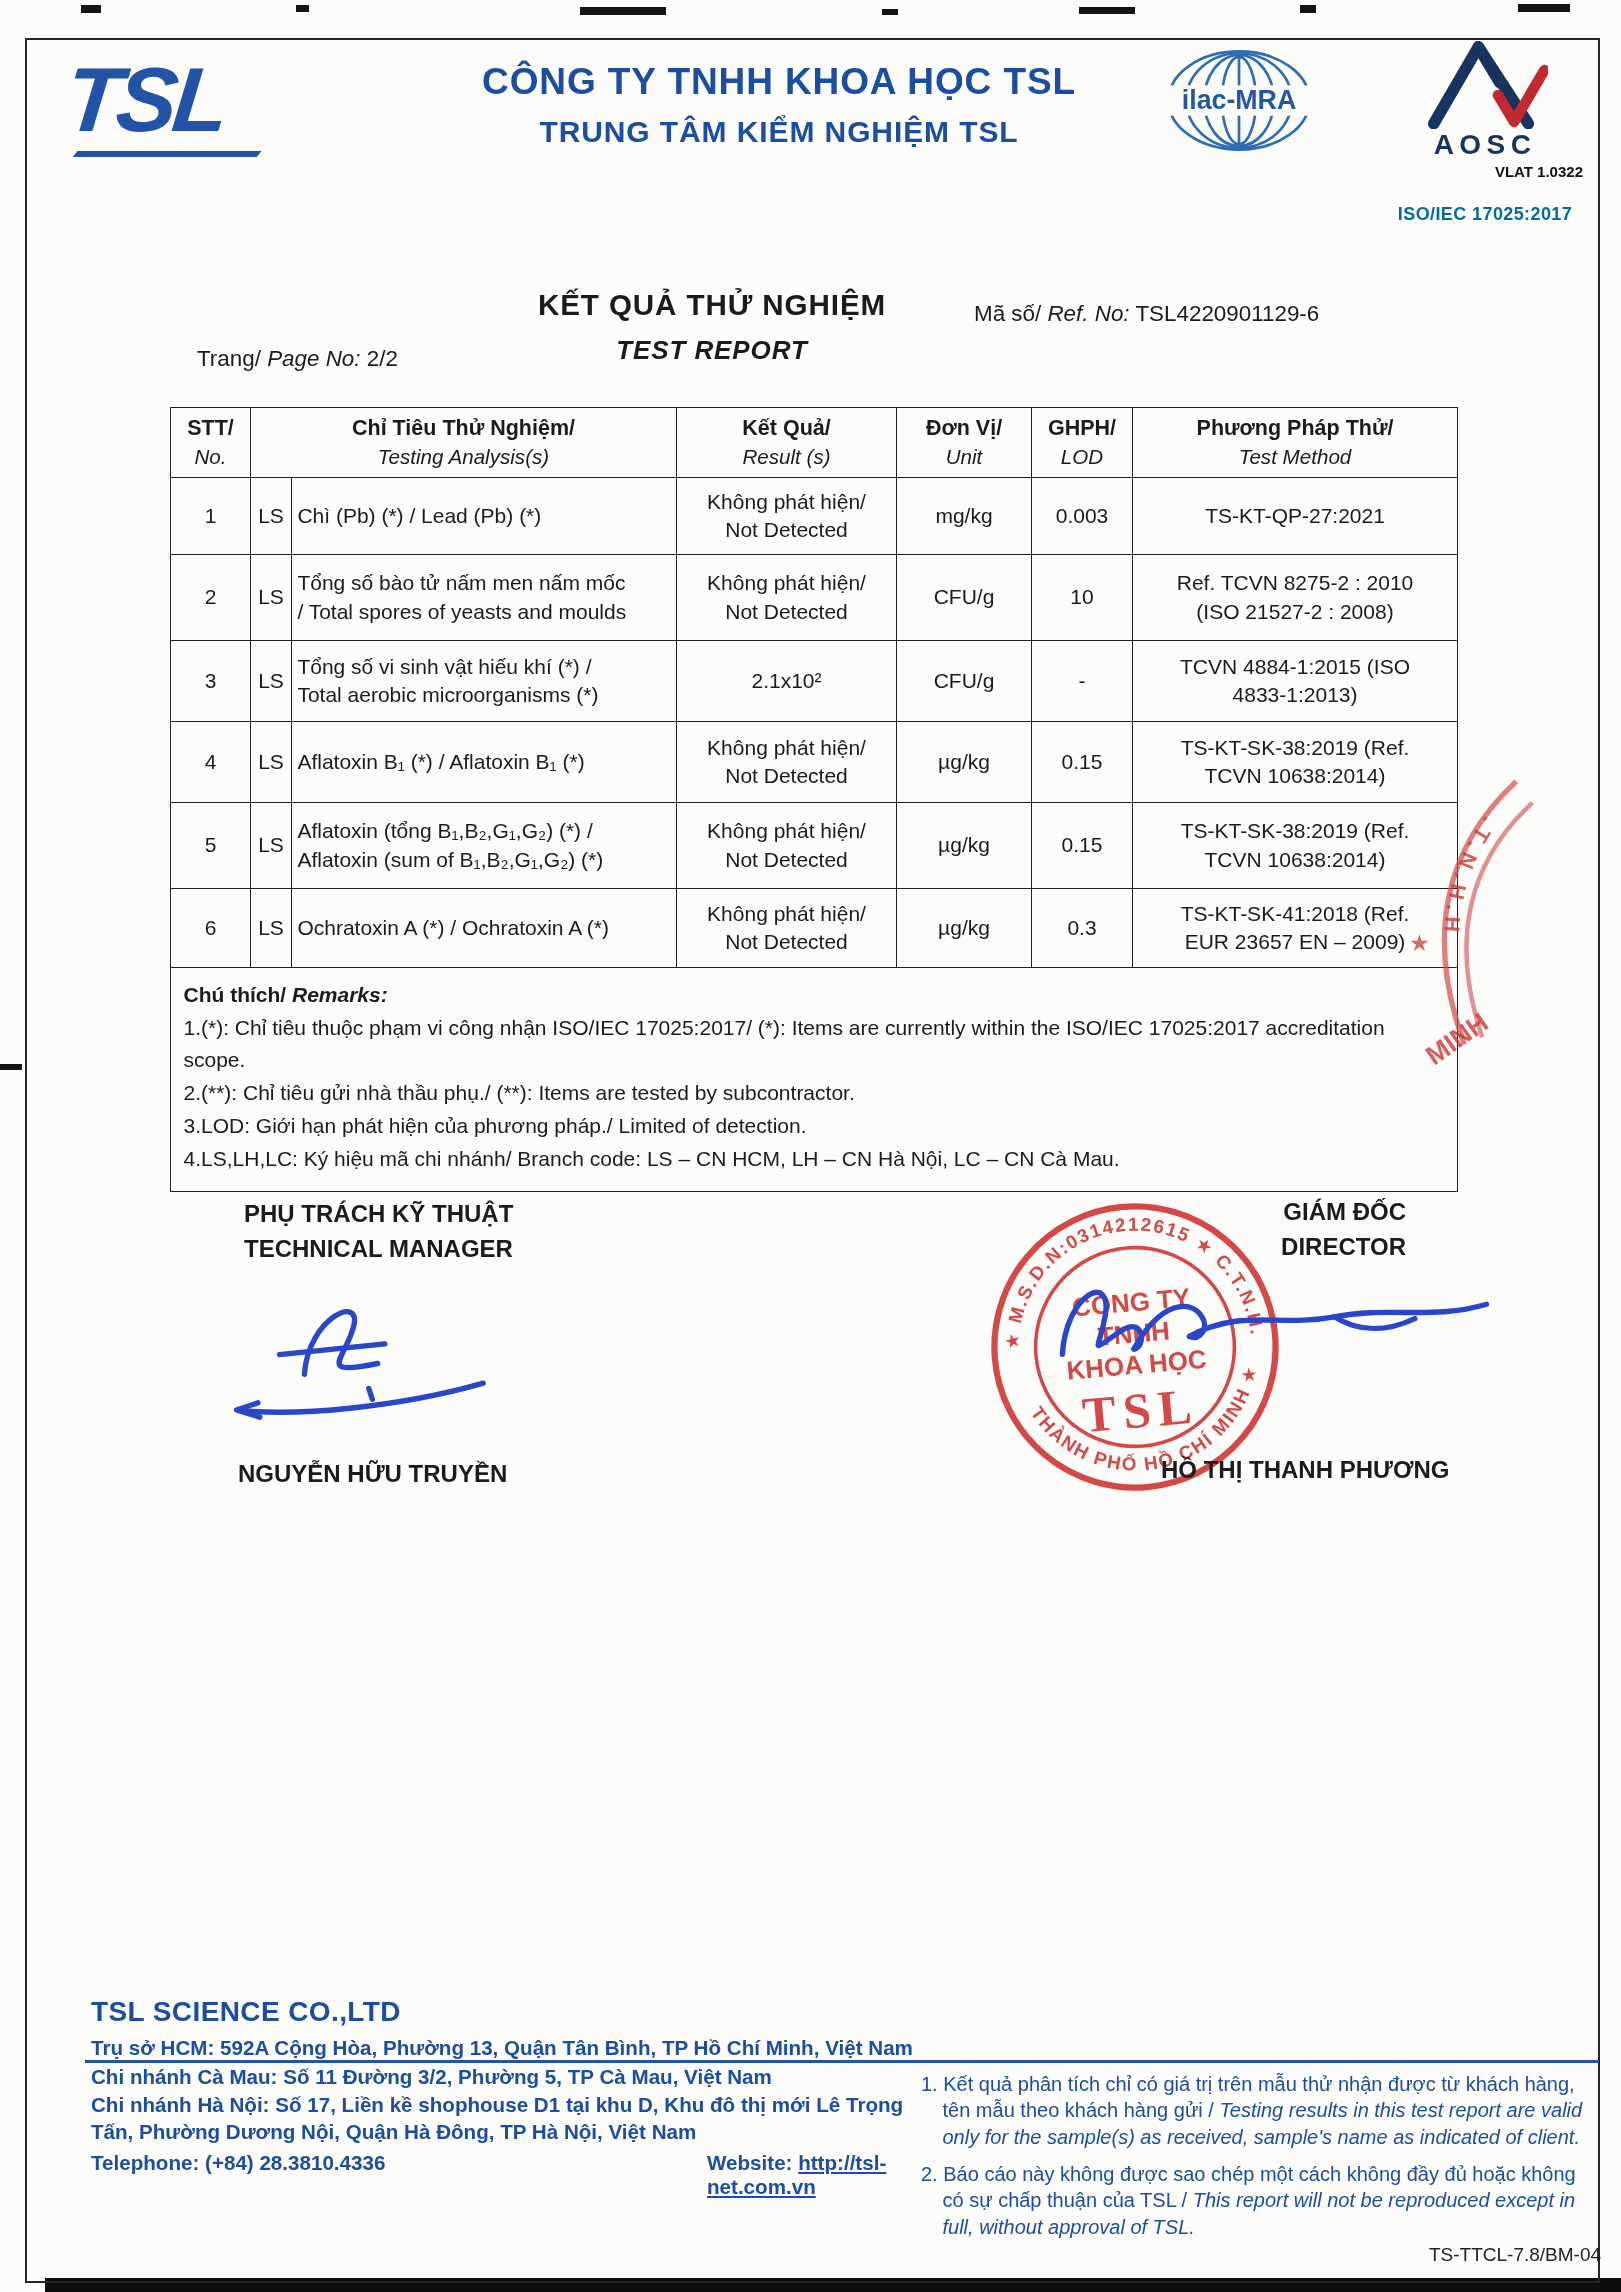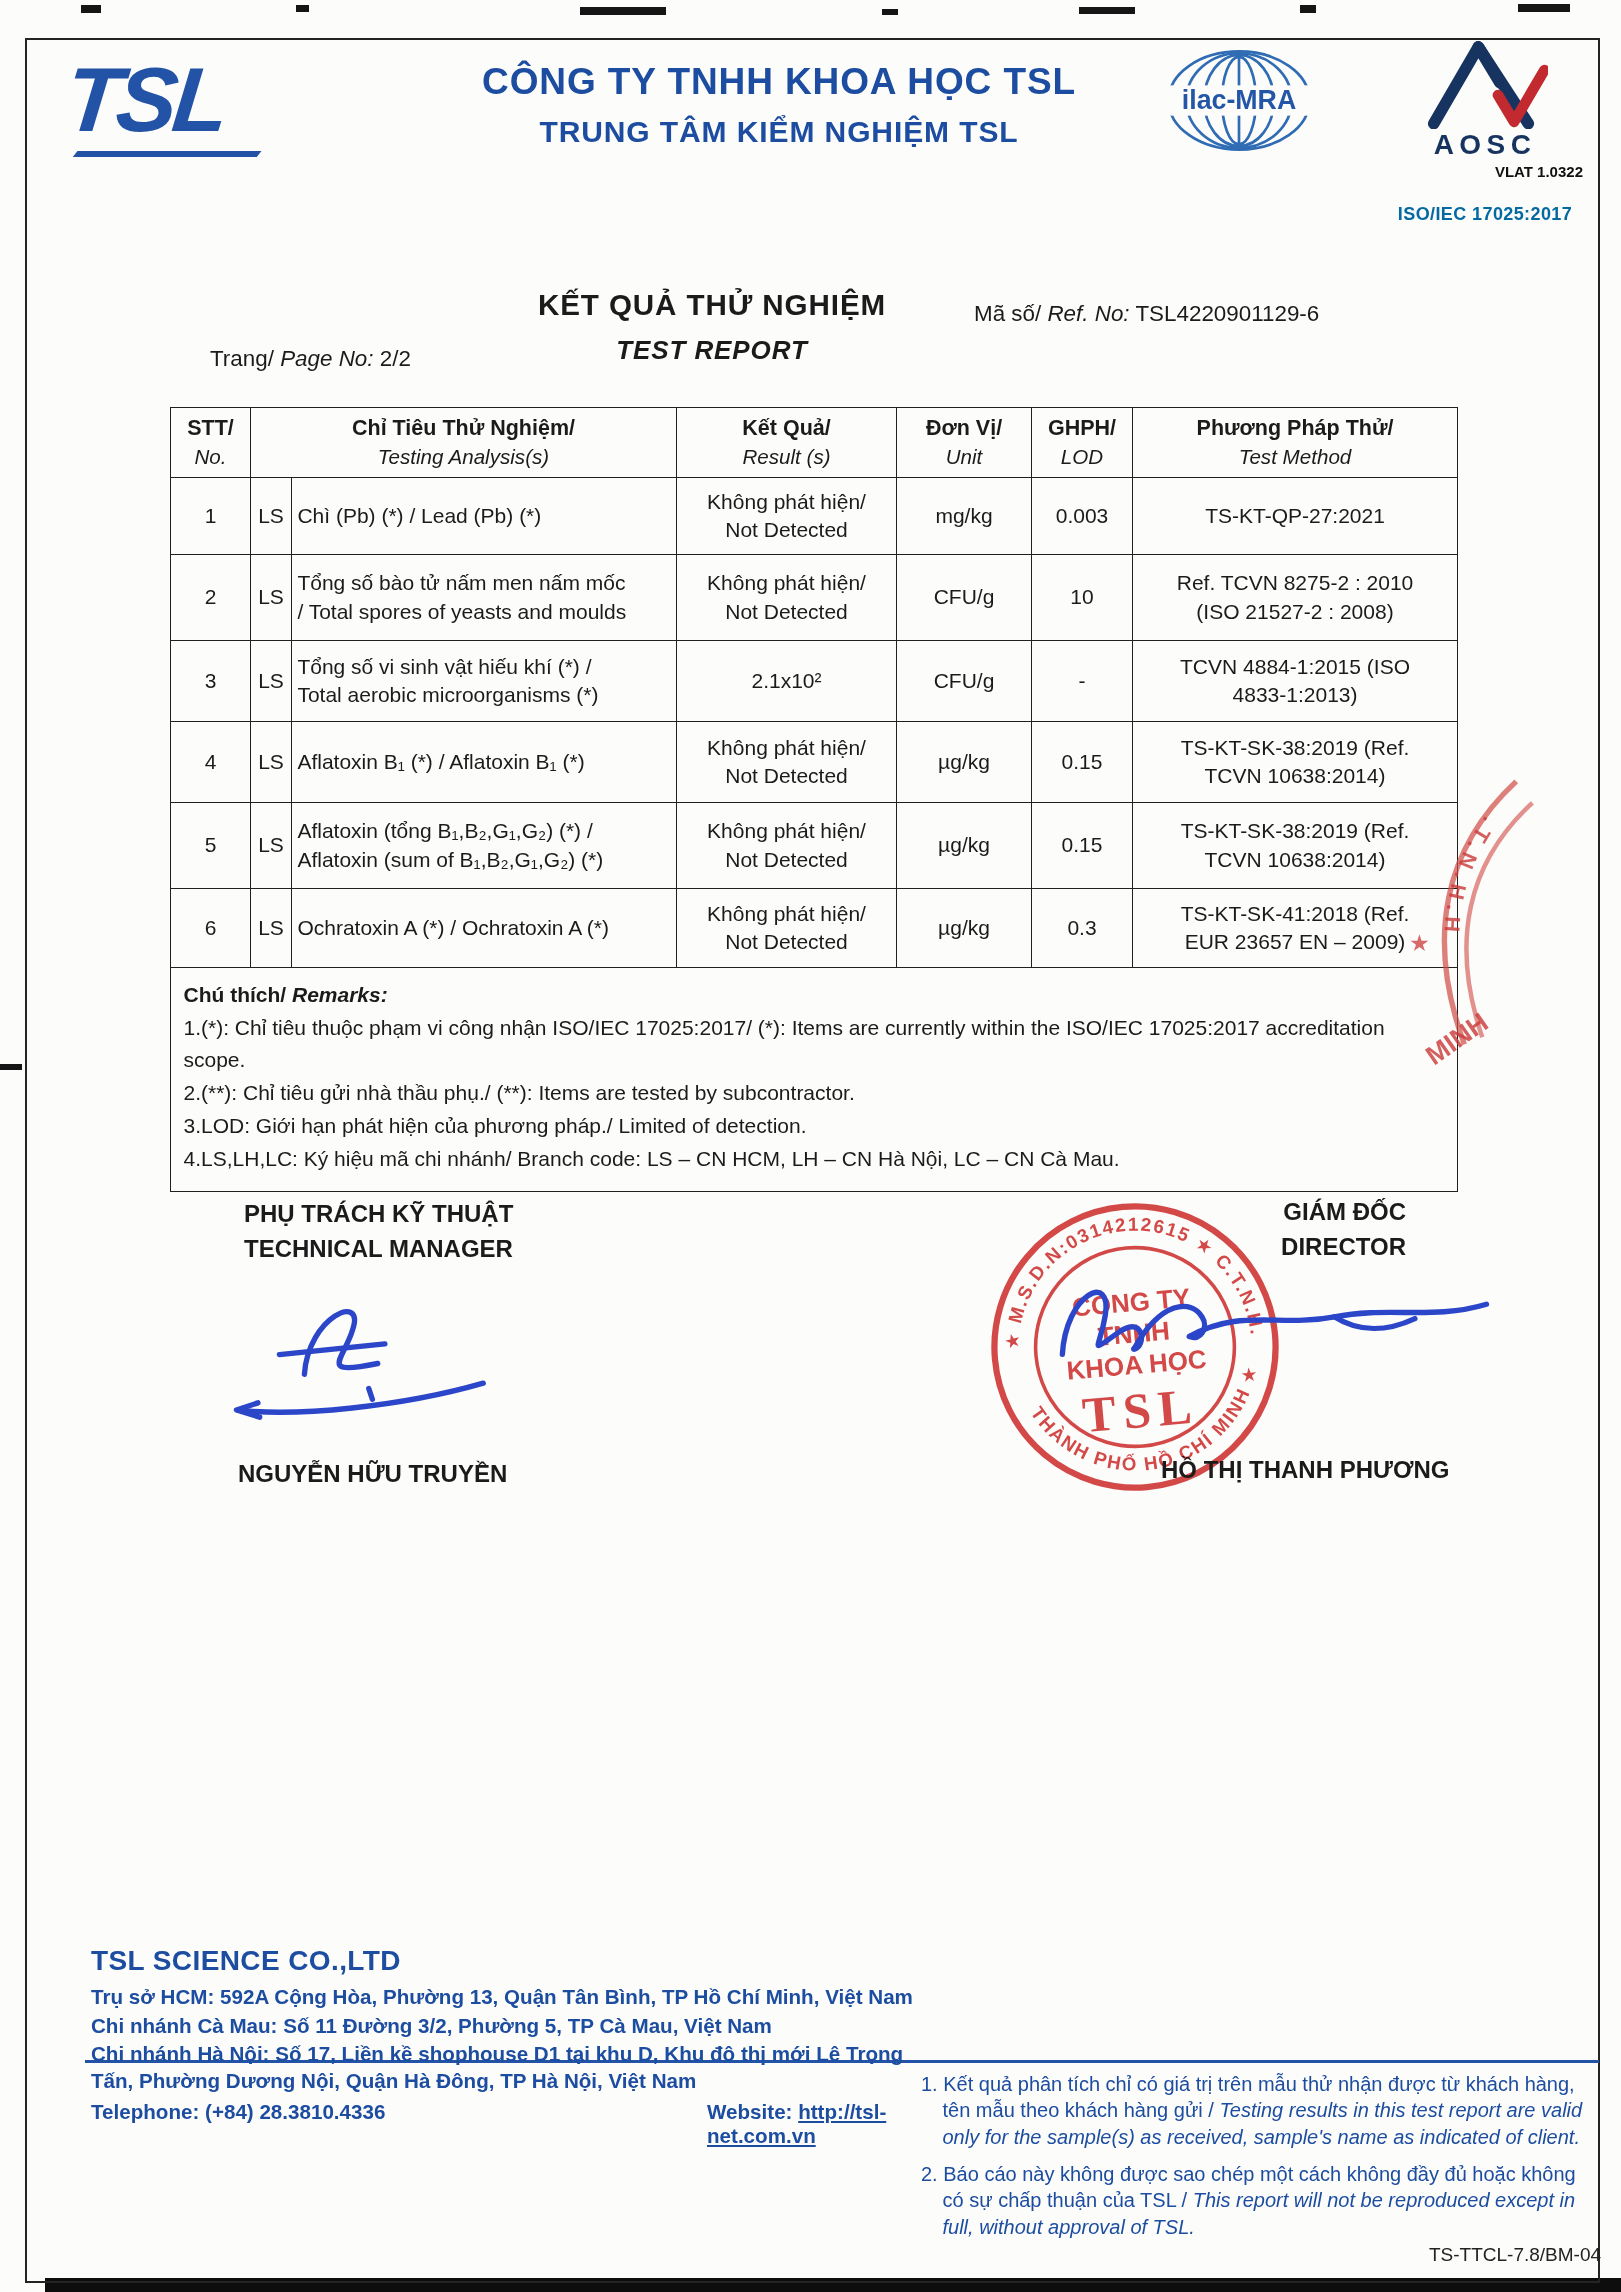--- a/index.html
+++ b/index.html
@@ -20,21 +20,21 @@
   .aosc{position:absolute;left:1372px;top:38px;width:226px;text-align:center;}
   .aosc svg{display:block;margin:0 auto;}
   .aosc-name{font-size:28px;font-weight:bold;color:#17335f;letter-spacing:5.4px;margin-top:0px;}
   .vlat{font-size:15px;font-weight:bold;color:#111;margin-top:1.8px;text-align:right;padding-right:15px;}
   .iso{font-size:18px;font-weight:bold;color:#0369a1;margin-top:24px;letter-spacing:0.4px;}
 
   
   .report-title{position:absolute;left:488px;top:288px;width:448px;text-align:center;}
   .report-title .vi{font-size:29.6px;font-weight:bold;letter-spacing:0.9px;}
   .report-title .en{font-size:26px;font-weight:bold;font-style:italic;margin-top:12.5px;letter-spacing:0.9px;}
-  .page-no{position:absolute;left:210px;top:346px;font-size:22.4px;}
+  .page-no{position:absolute;left:197px;top:346px;font-size:22.4px;}
   .ref-no{position:absolute;left:974px;top:301px;font-size:22.4px;}
   .it{font-style:italic;}
 
   
   .table-wrap{position:absolute;left:170px;top:407px;width:1288px;}
   table{border-collapse:collapse;table-layout:fixed;width:100%;}
   th,td{border:1.8px solid #202020;padding:1.8px 5.4px;overflow:hidden;vertical-align:middle;}
   col.c-no{width:80px;} col.c-code{width:41px;} col.c-name{width:385px;}
   col.c-result{width:220px;} col.c-unit{width:135px;} col.c-lod{width:101px;} col.c-method{width:325px;}
   thead tr{height:70px;}
@@ -59,21 +59,21 @@
   .sig-left-name{position:absolute;left:238px;top:1460px;font-size:24px;font-weight:bold;}
   .sig-right-titles{position:absolute;left:1191px;top:1195px;width:215px;text-align:right;
                     font-size:24px;font-weight:bold;line-height:1.45;z-index:5;}
   .sig-right-name{position:absolute;left:1161px;top:1456px;font-size:24px;font-weight:bold;z-index:6;}
   .sig-ink{position:absolute;z-index:6;}
   .stamp{position:absolute;left:981px;top:1193px;width:308px;height:308px;opacity:.92;transform:rotate(-5deg);z-index:4;}
   .side-stamp{position:absolute;left:1382px;top:776px;width:154px;height:306px;z-index:3;}
 
   
   .footer-line{position:absolute;left:85px;top:2060px;width:1514px;height:2.7px;background:#2353a6;}
-  .footer-left{position:absolute;left:91px;top:1945px;width:837px;color:#1c4da0;}
+  .footer-left{position:absolute;left:91px;top:1996px;width:837px;color:#1c4da0;}
   .co-name{font-size:28px;font-weight:bold;letter-spacing:0.4px;margin-bottom:7.2px;}
   .footer-left p{font-size:20.6px;font-weight:bold;line-height:1.3;margin:1.8px 0;}
   .footer-contact{position:relative;height:30px;margin-top:5.4px;}
   .footer-contact .tel{position:absolute;left:0;font-size:20.6px;font-weight:bold;}
   .footer-contact .web{position:absolute;left:616px;font-size:20.6px;font-weight:bold;}
   .web-url{text-decoration:underline;color:#1c4da0;}
   .footer-right{position:absolute;left:921px;top:2071px;width:677px;color:#1c4da0;font-size:20px;line-height:1.32;}
   .footer-right p{margin:0 0 10.7px;text-indent:-21.5px;padding-left:21.5px;}
   .footer-right .en{font-style:italic;text-align:right;}
   .form-code{position:absolute;left:1429px;top:2244px;font-size:19px;color:#222;}

